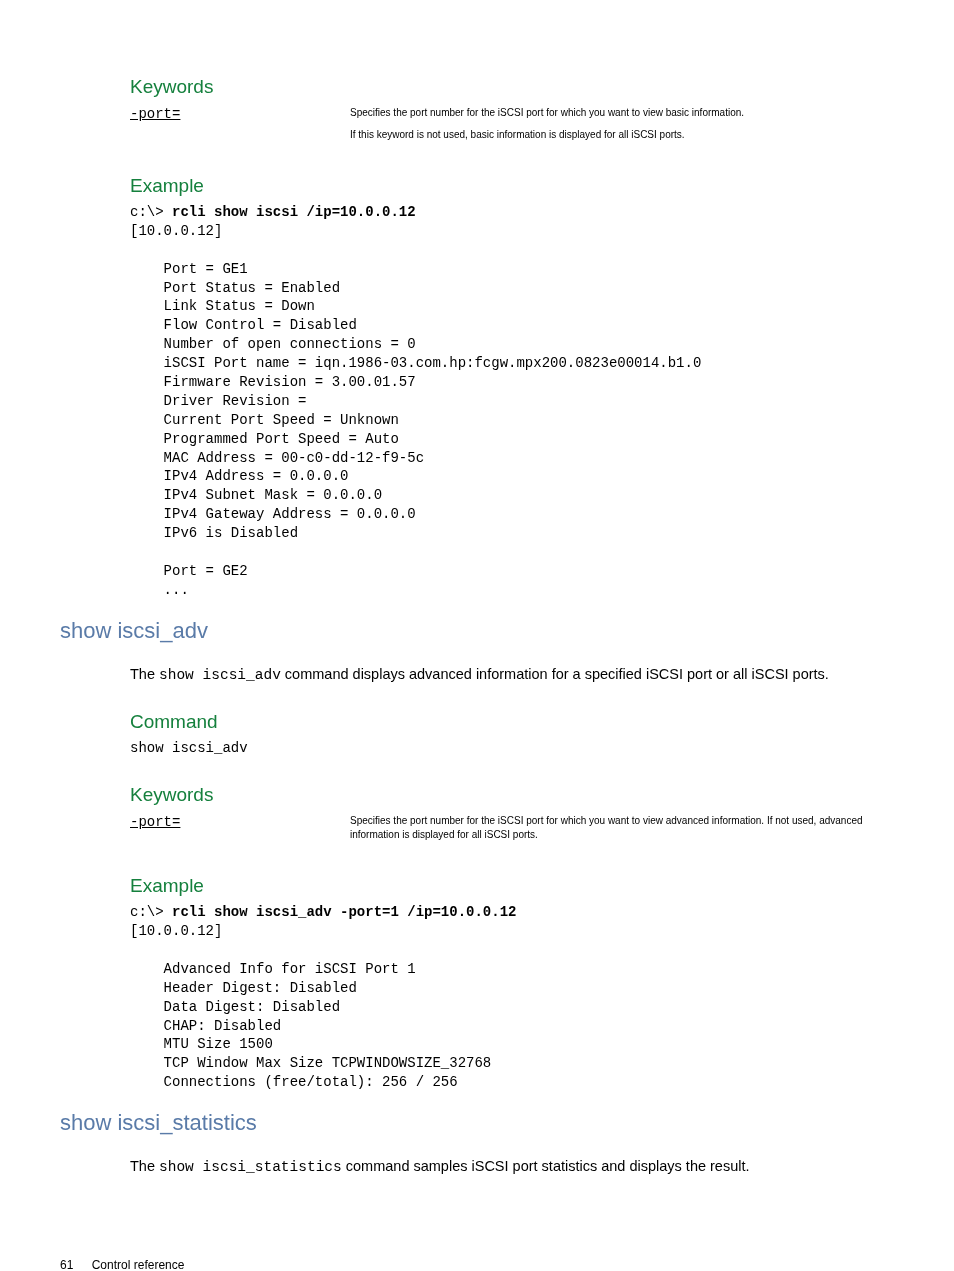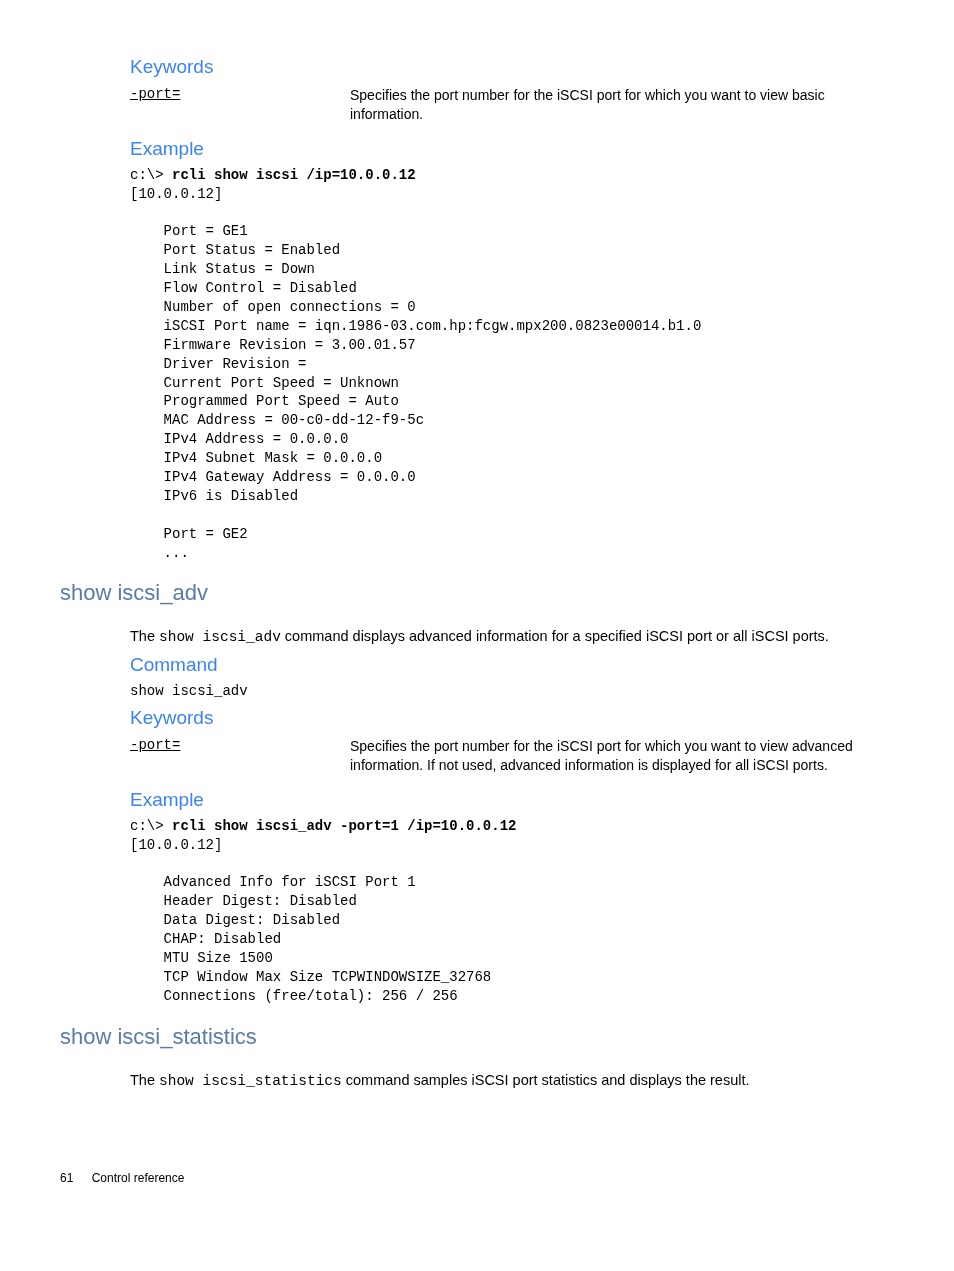--- a/index.html
+++ b/index.html
@@ -12,39 +12,39 @@
     box-sizing: border-box;
     background: #fff;
   }
   h2.section {
     color: #5a7ba8;
     font-weight: normal;
     font-size: 22px;
     margin: 18px 0 8px 0;
   }
   h3.sub {
-    color: #3b82f6;
+    color: #15803d;
     font-weight: normal;
     font-size: 19px;
-    margin: 6px 0 6px 70px;
+    margin: 26px 0 6px 70px;
   }
   .kw-row {
     display: flex;
     margin-left: 70px;
     margin-top: 8px;
   }
   .kw-label {
     width: 220px;
     font-family: "Courier New", monospace;
     font-size: 14px;
     flex-shrink: 0;
     text-decoration: underline;
   }
   .kw-desc {
-    font-size: 14px;
+    font-size: 10px;
     line-height: 1.35;
   }
   .kw-desc p { margin: 0 0 8px 0; }
   pre.code {
     font-family: Liberation Mono, monospace;
     font-size: 14px;
     margin: 4px 0 0 70px;
     white-space: pre;
     line-height: 1.35;
   }
@@ -64,20 +64,21 @@
   .footer .pn { display: inline-block; margin-right: 15px; }
 </style>
 </head>
 <body>
 
 <h3 class="sub">Keywords</h3>
 <div class="kw-row">
   <div class="kw-label">-port=</div>
   <div class="kw-desc">
     <p>Specifies the port number for the iSCSI port for which you want to view basic information.</p>
+    <p>If this keyword is not used, basic information is displayed for all iSCSI ports.</p>
   </div>
 </div>
 
 <h3 class="sub">Example</h3>
 <pre class="code"><span>c:\&gt; </span><b>rcli show iscsi /ip=10.0.0.12</b>
 <span>[10.0.0.12]
 
     Port = GE1
     Port Status = Enabled
     Link Status = Down

